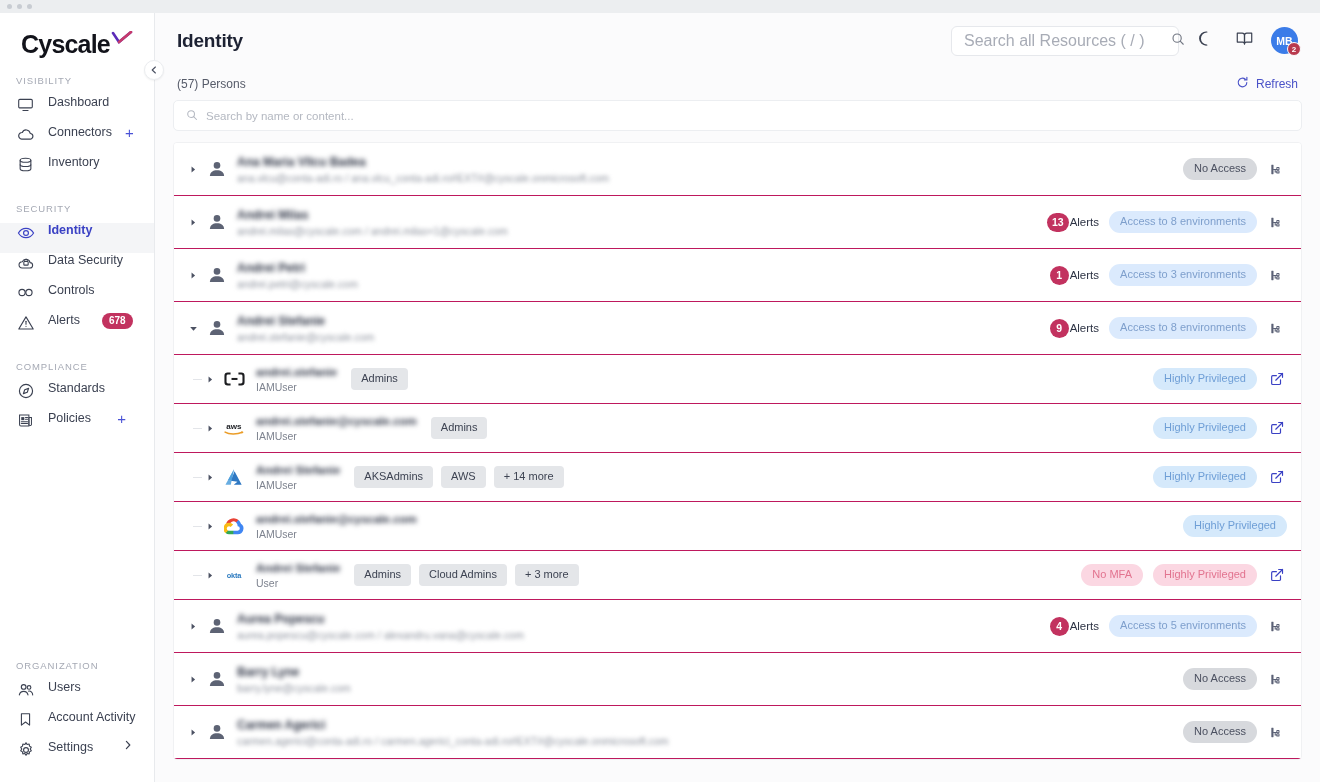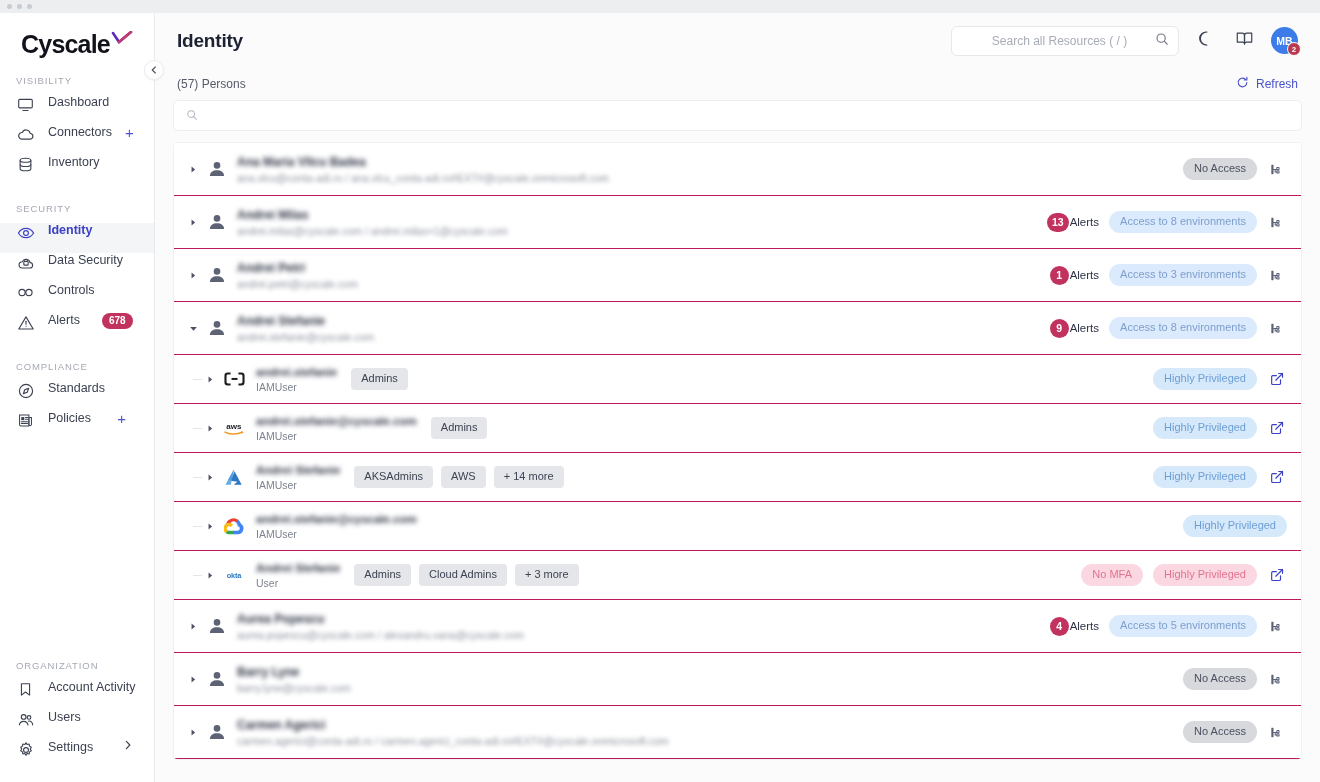--- a/index.html
+++ b/index.html
@@ -71,22 +71,22 @@
     height: 55px; display: flex; align-items: center; padding: 0 22px 0 22px;
     background: #fbfbfc; flex: none;
   }
   .page-title { font-size: 19px; font-weight: 700; color: #1d2233; letter-spacing: -0.2px; }
   .topbar-right { margin-left: auto; display: flex; align-items: center; gap: 16px; }
   .global-search {
     width: 228px; height: 30px; border: 1px solid #e6e8ec; border-radius: 6px; background: #fff;
     display: flex; align-items: center; padding: 0 9px 0 12px;
   }
   .global-search input {
-    border: 0; outline: 0; flex: 1; font-size: 12px; color: #4a4f5c;
-    font-family: "Liberation Sans", sans-serif; background: transparent; text-align: center;
+    border: 0; outline: 0; flex: 1; font-size: 16px; color: #4a4f5c;
+    font-family: "Liberation Sans", sans-serif; background: transparent;
   }
   .global-search input::placeholder { color: #a8acb6; }
   .icon-btn { width: 22px; height: 22px; display: flex; align-items: center; justify-content: center; cursor: pointer; }
   .avatar-wrap { position: relative; width: 27px; height: 27px; cursor: pointer; }
   .avatar {
     width: 27px; height: 27px; border-radius: 50%; background: #3b7ce8; color: #fff;
     font-size: 10.5px; font-weight: 700; display: flex; align-items: center; justify-content: center;
     letter-spacing: 0.2px;
   }
   .avatar-badge {
@@ -314,37 +314,37 @@
     </div>
 
     <div class="spacer"></div>
 
     <div class="nav-group org-group">
       <div class="nav-section-label">ORGANIZATION</div>
 
 
       <div class="nav-item">
         <span class="ico">
-          <svg width="17" height="17" viewBox="0 0 20 20" fill="none" stroke="#3b4151" stroke-width="1.3" stroke-linejoin="round">
-              <path d="M5.2 3.2h9.6v13.4L10 12.9l-4.8 3.7z"></path>
-            </svg>
-        </span>
-        <span class="lbl">Account Activity</span>
-      </div>
-
-      <div class="nav-item">
-        <span class="ico">
           <svg width="18" height="18" viewBox="0 0 20 20" fill="none" stroke="#3b4151" stroke-width="1.25">
               <circle cx="7.4" cy="6.6" r="2.6"></circle>
               <circle cx="13.4" cy="7.2" r="2"></circle>
               <path d="M2.6 15.4a4.9 4.9 0 0 1 9.6 0" stroke-linecap="round"></path>
               <path d="M13 11.2a4 4 0 0 1 4.4 4.2" stroke-linecap="round"></path>
             </svg>
         </span>
         <span class="lbl">Users</span>
+      </div>
+
+      <div class="nav-item">
+        <span class="ico">
+          <svg width="17" height="17" viewBox="0 0 20 20" fill="none" stroke="#3b4151" stroke-width="1.3" stroke-linejoin="round">
+              <path d="M5.2 3.2h9.6v13.4L10 12.9l-4.8 3.7z"></path>
+            </svg>
+        </span>
+        <span class="lbl">Account Activity</span>
       </div>
 
       <div class="nav-item">
         <span class="ico">
           <svg width="18" height="18" viewBox="0 0 20 20" fill="none" stroke="#3b4151" stroke-width="1.25">
               <circle cx="10" cy="10" r="2.7"></circle>
               <path d="M10 1.9l1.2 2 2.3-.5.4 2.3 2 1.2-1.2 2 1.2 2-2 1.2-.4 2.3-2.3-.5-1.2 2-1.2-2-2.3.5-.4-2.3-2-1.2 1.2-2-1.2-2 2-1.2.4-2.3 2.3.5z" stroke-linejoin="round"></path>
             </svg>
         </span>
         <span class="lbl">Settings</span>
@@ -412,20 +412,21 @@
 
     <div class="content">
 
       <div class="search-row">
         <span>
           <svg width="12" height="12" viewBox="0 0 16 16" fill="none" stroke="#b4b8c1" stroke-width="1.4">
               <circle cx="6.8" cy="6.8" r="4.5"></circle>
               <path d="M10.2 10.2 14 14" stroke-linecap="round"></path>
             </svg>
         </span>
+        <input type="text" placeholder="Search by name or content..." style="">
       </div>
 
       <div class="list" id="person-list">
           <div class="person-row">
             <span class="caret">
               <svg width="8" height="9" viewBox="0 0 10 10">
                 <path d="M3.2 1.3 L7.6 5 L3.2 8.7z" fill="#4b5162"></path>
               </svg>
             </span>
             <span class="person-avatar">

